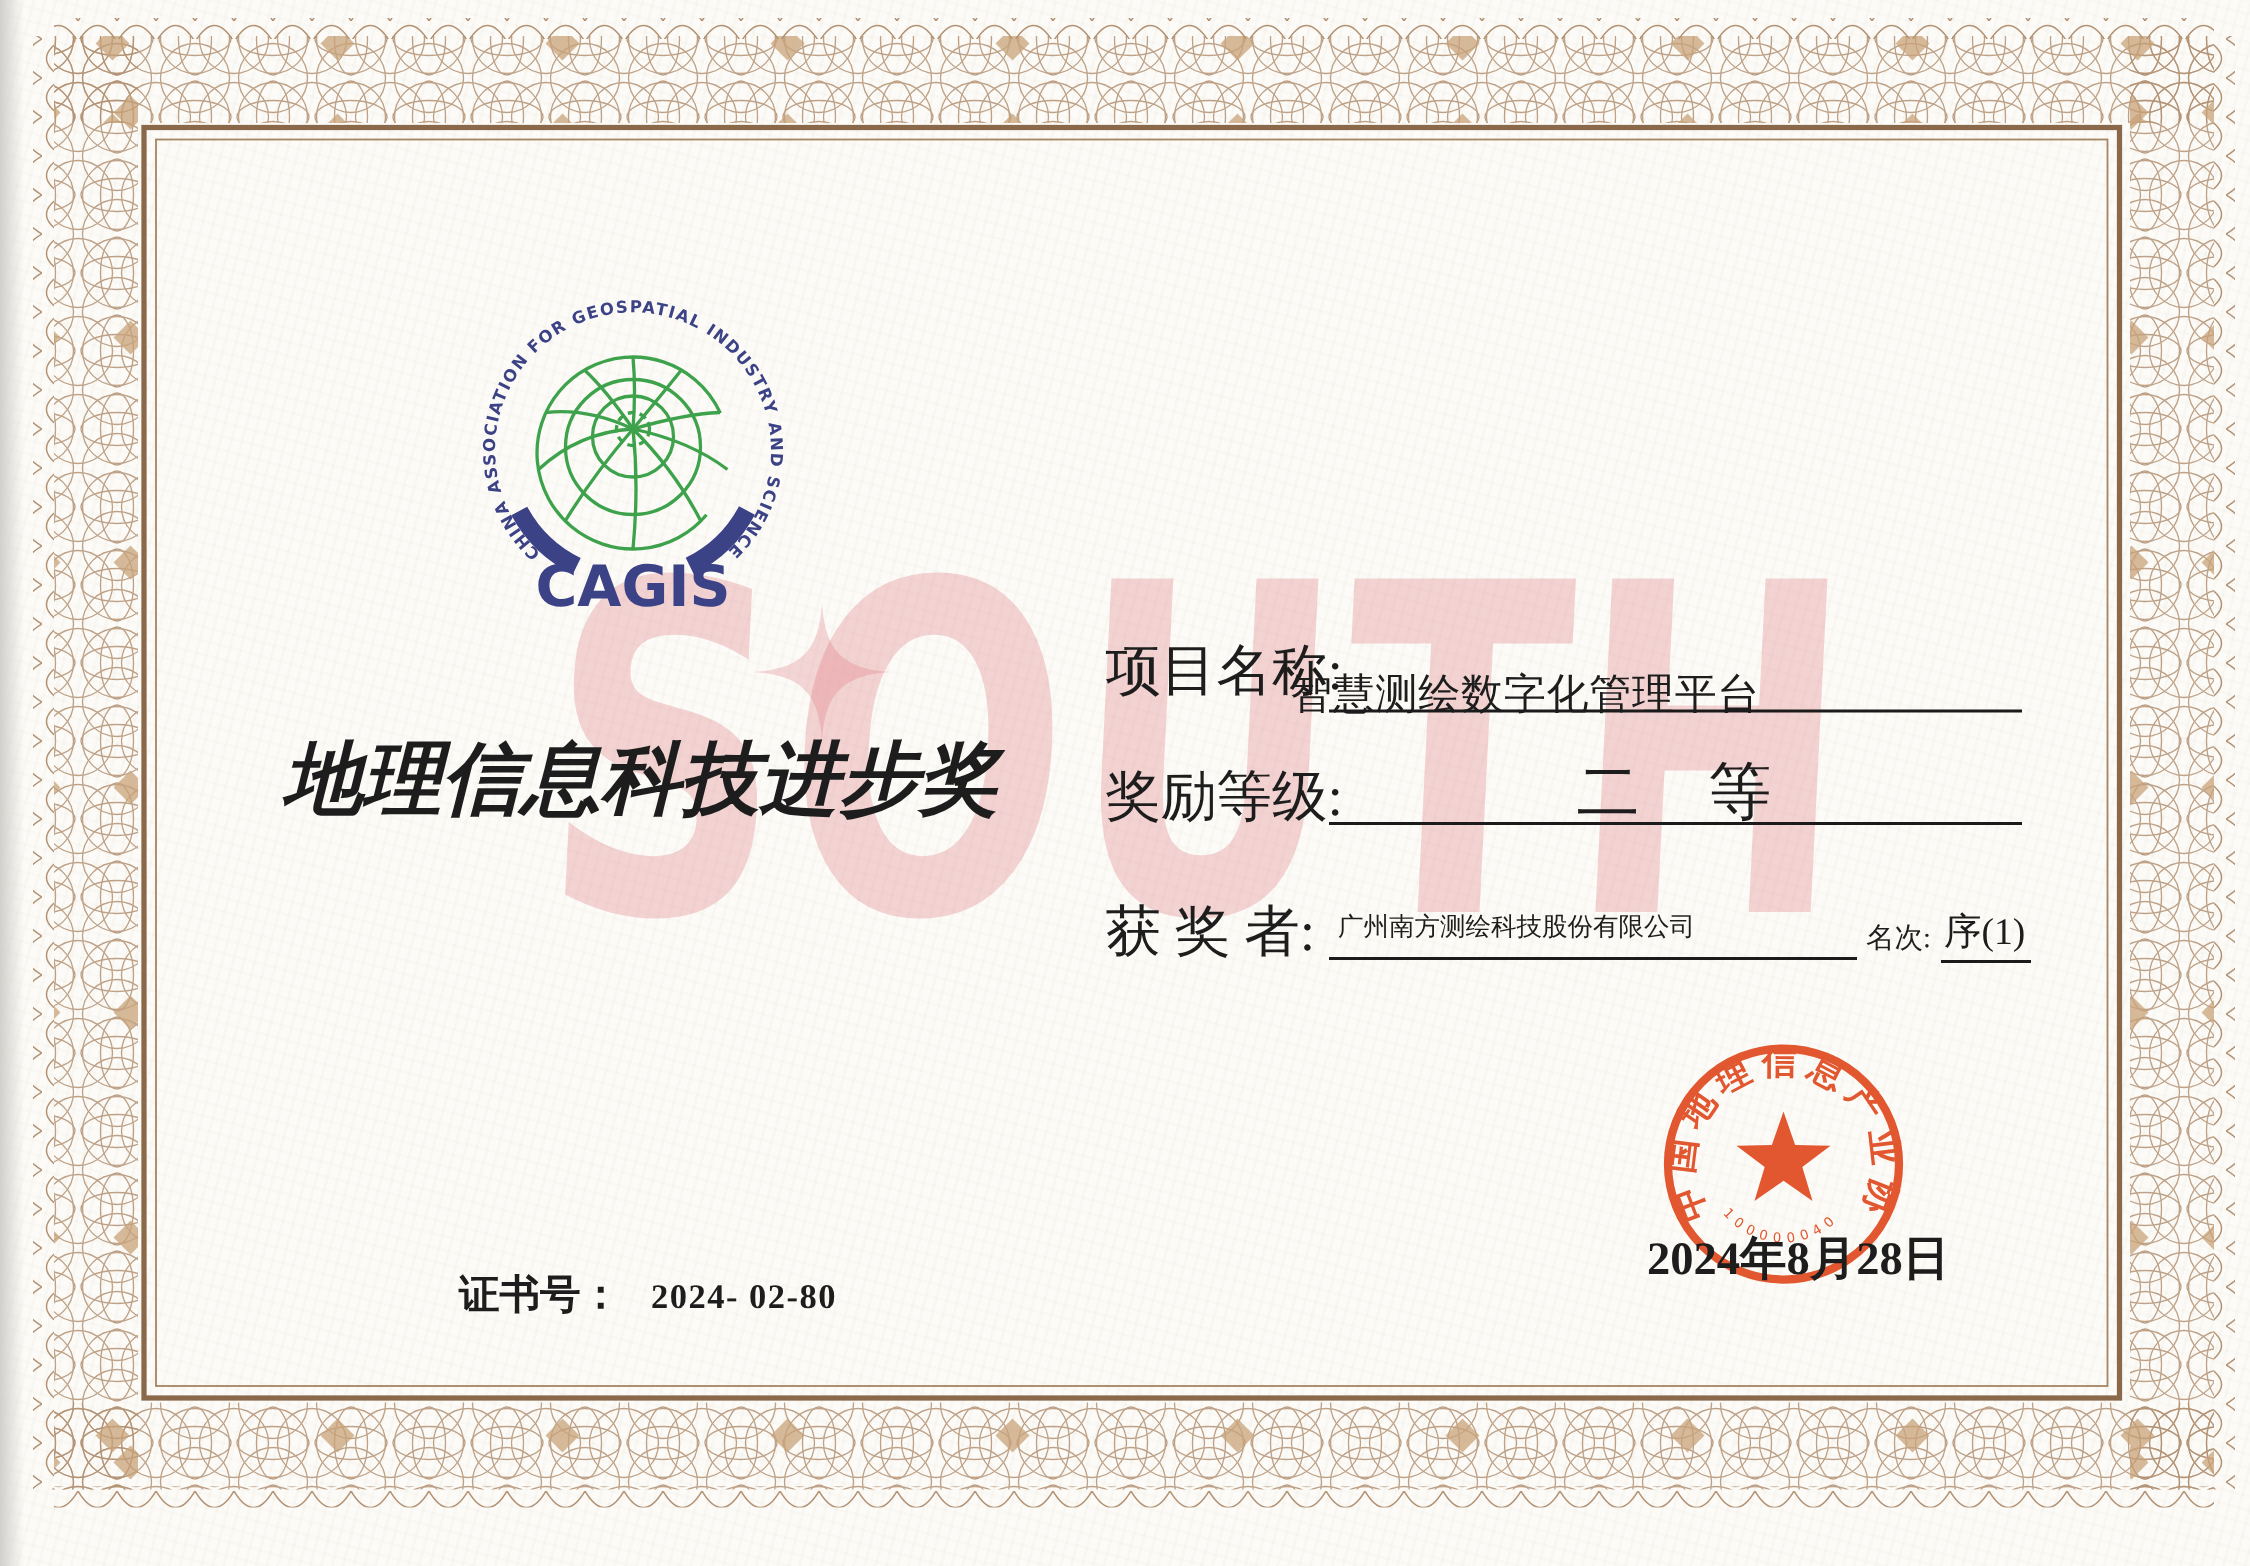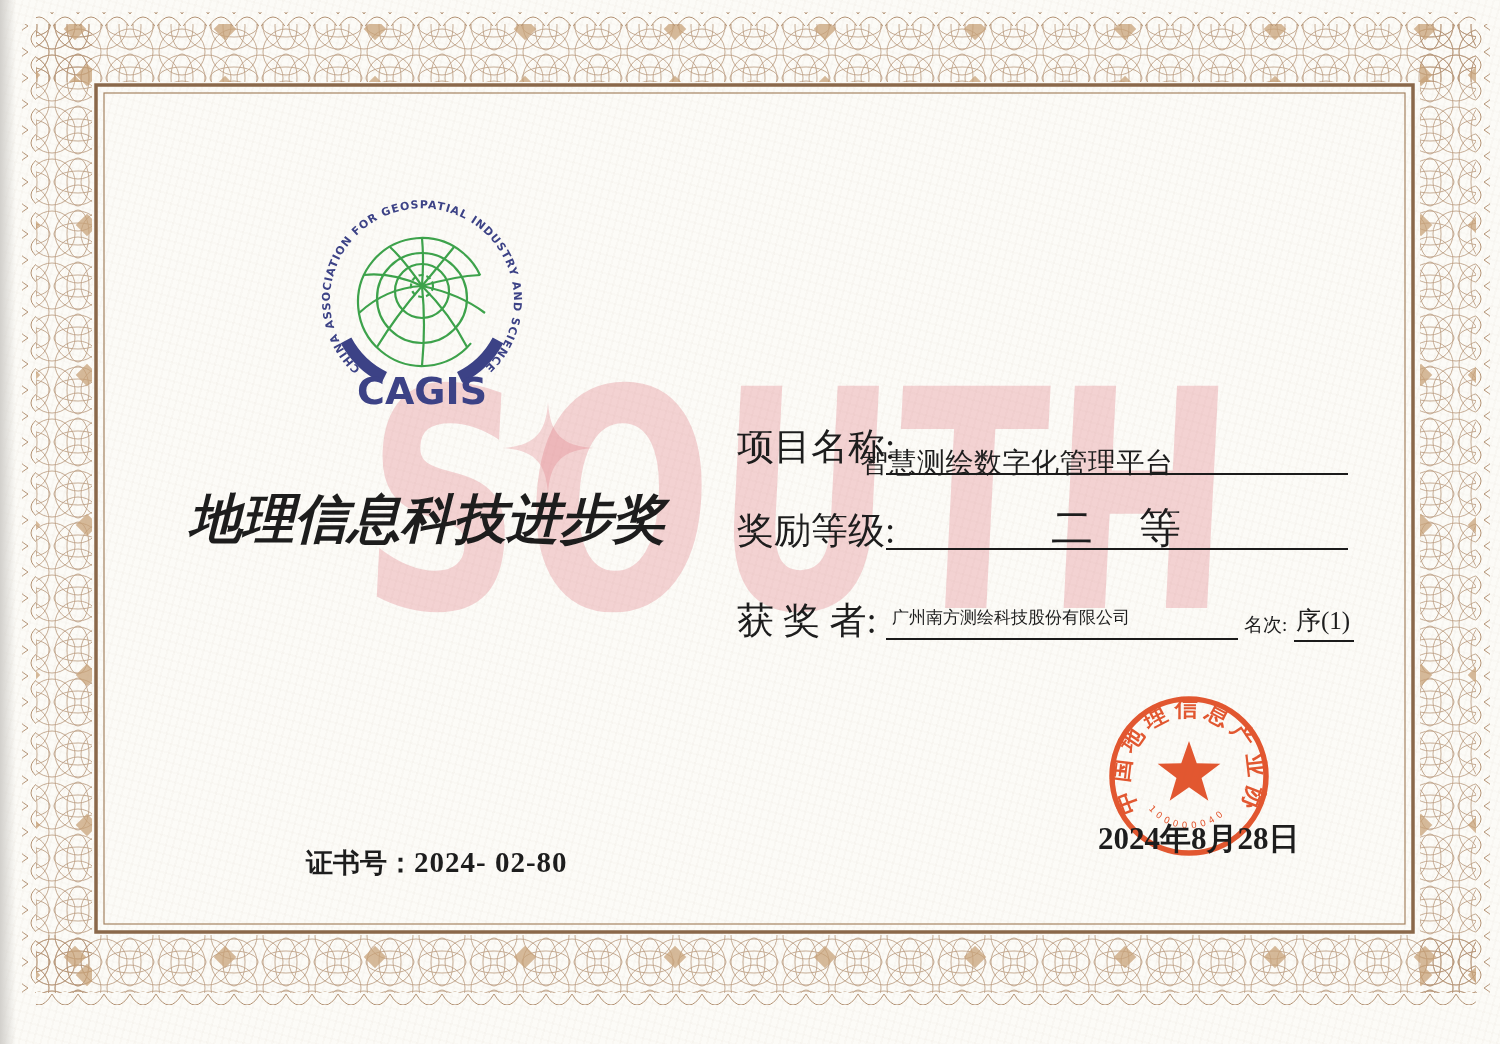--- a/index.html
+++ b/index.html
@@ -44,21 +44,21 @@
   .f-value{position:absolute;z-index:2;white-space:nowrap;}
   .f-line{position:absolute;height:0;border-top:2.5px solid #1b1b1b;z-index:2;}
   .v-project{left:860px;top:444px;font-size:28px;letter-spacing:0.5px;}
   .v-grade{left:886px;top:500px;width:462px;font-size:42px;text-align:center;letter-spacing:2px;}
   .v-winner{left:892px;top:606px;font-size:17px;}
   .rank-label{position:absolute;left:1244px;top:612px;font-size:19px;z-index:2;}
   .rank-value{position:absolute;left:1294px;top:604px;font-size:25px;z-index:2;
     border-bottom:2.5px solid #1b1b1b;padding:0 4px 3px 2px;}
   .cert-no{position:absolute;left:306px;top:845px;z-index:2;font-weight:700;}
   .cert-no .lab{font-size:27px;}
-  .cert-no .num{font-size:29px;letter-spacing:1px;}
+  .cert-no .num{font-size:23px;letter-spacing:1px;margin-left:20px;}
   .issue-date{position:absolute;left:1098px;top:818px;z-index:3;
     font-size:31px;font-weight:700;white-space:nowrap;}
   .seal-svg{position:absolute;left:1103px;top:690px;z-index:2;opacity:0.92;}
 </style>
 </head>
 <body>
 
 <div class="page">
 
   <svg class="border-svg" width="1500" height="1044">

